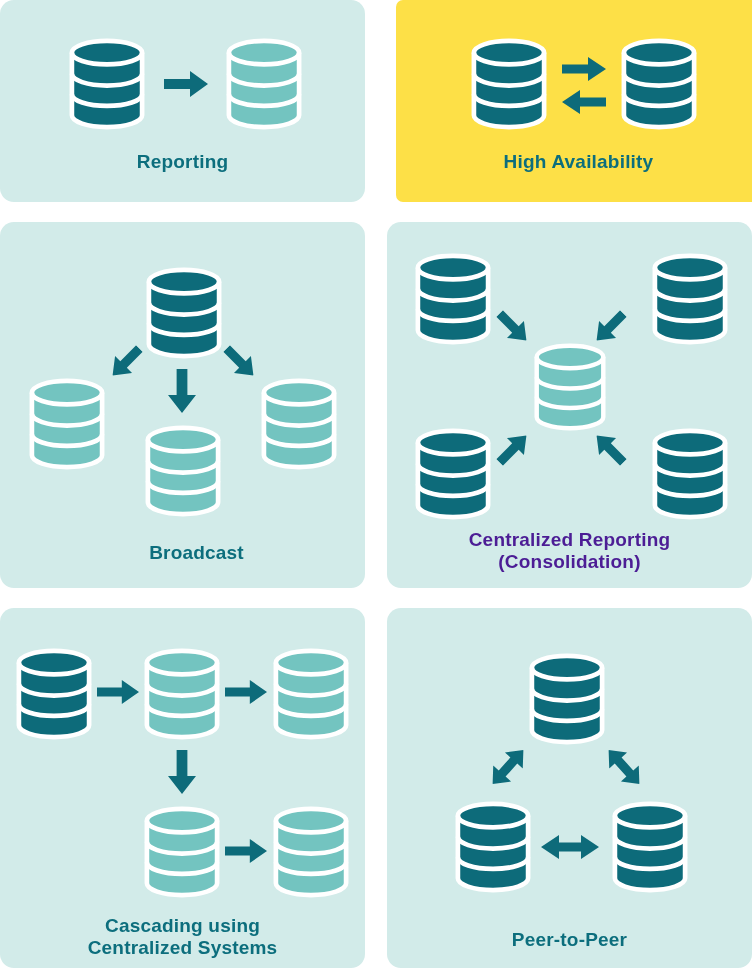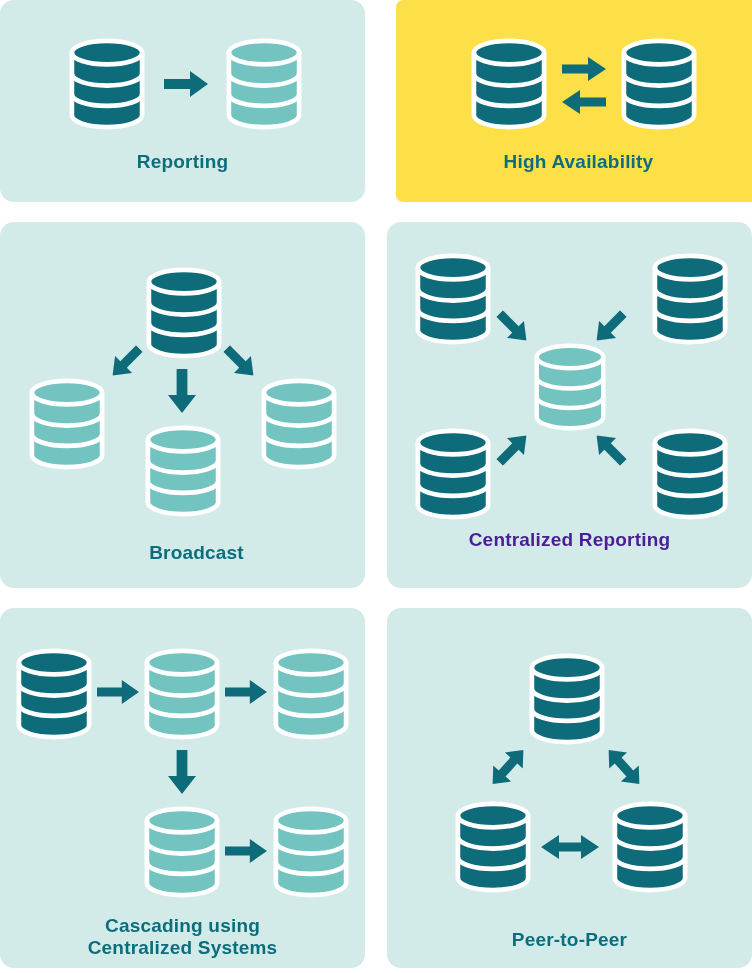--- a/index.html
+++ b/index.html
@@ -191,20 +191,21 @@
           <path d="M0 8 H26 V0 L44 13 L26 26 V18 H0 Z" fill="#0d6b7a"></path>
         </svg>
       </div>
       <div class="arrow" style="width: 38px; height: 24px; left: 204px; top: 215px; transform: rotate(-135deg);">
         <svg viewBox="0 0 44 26" preserveAspectRatio="none" aria-hidden="true">
           <path d="M0 8 H26 V0 L44 13 L26 26 V18 H0 Z" fill="#0d6b7a"></path>
         </svg>
       </div>
       <div class="panel-title" style="top: 307px; color: #4c1d95;">
         <span>Centralized Reporting</span>
+        <span>(Consolidation)</span>
       </div>
     </div>
     <div class="panel" style="left: 0px; top: 608px; width: 365px; height: 360px; background: rgb(210, 235, 233); text-decoration: underline;">
       <div class="node" style="left: 15px; top: 39px; width: 78px; height: 94px;">
         <svg viewBox="0 0 100 120" preserveAspectRatio="none" aria-hidden="true">
           <path d="M5 20 a45 15 0 0 1 90 0 L95 100 a45 15 0 0 1 -90 0 Z" fill="#0d6b7a" stroke="#ffffff" stroke-width="6"></path>
           <path d="M5 20 a45 15 0 0 0 90 0" fill="none" stroke="#ffffff" stroke-width="6"></path>
           <path d="M5 47 a45 15 0 0 0 90 0" fill="none" stroke="#ffffff" stroke-width="6"></path>
           <path d="M5 73 a45 15 0 0 0 90 0" fill="none" stroke="#ffffff" stroke-width="6"></path>
         </svg>

